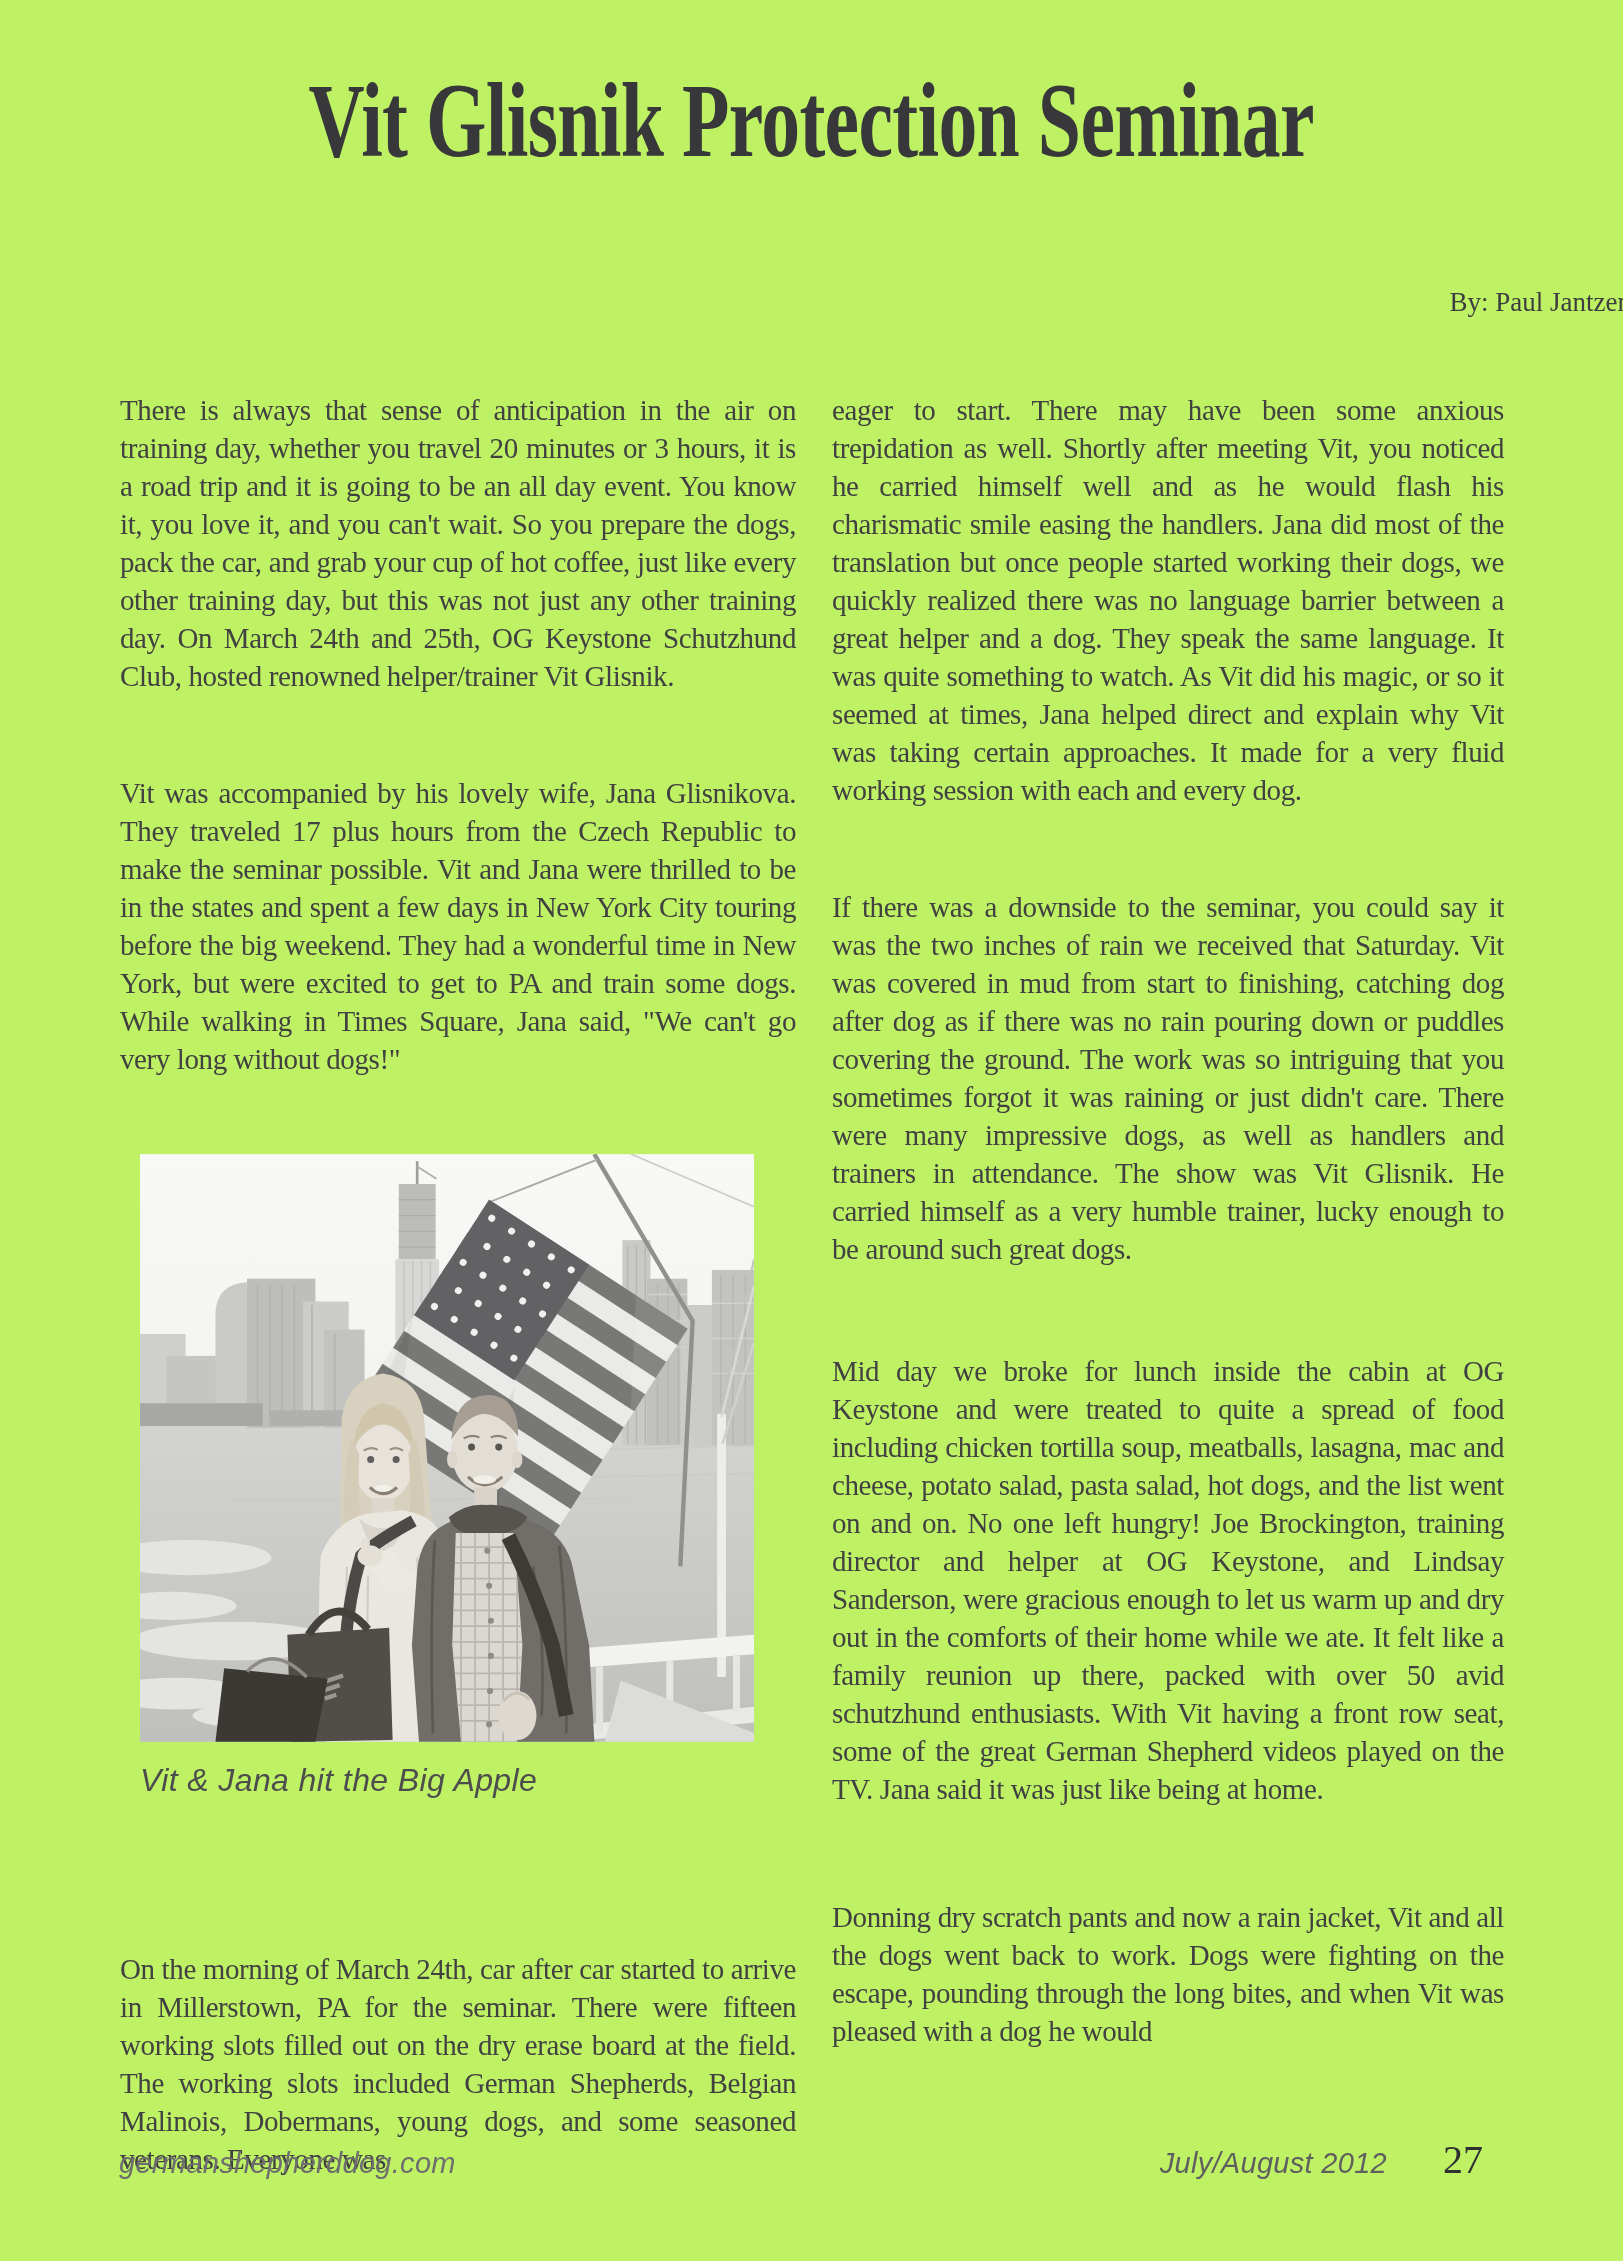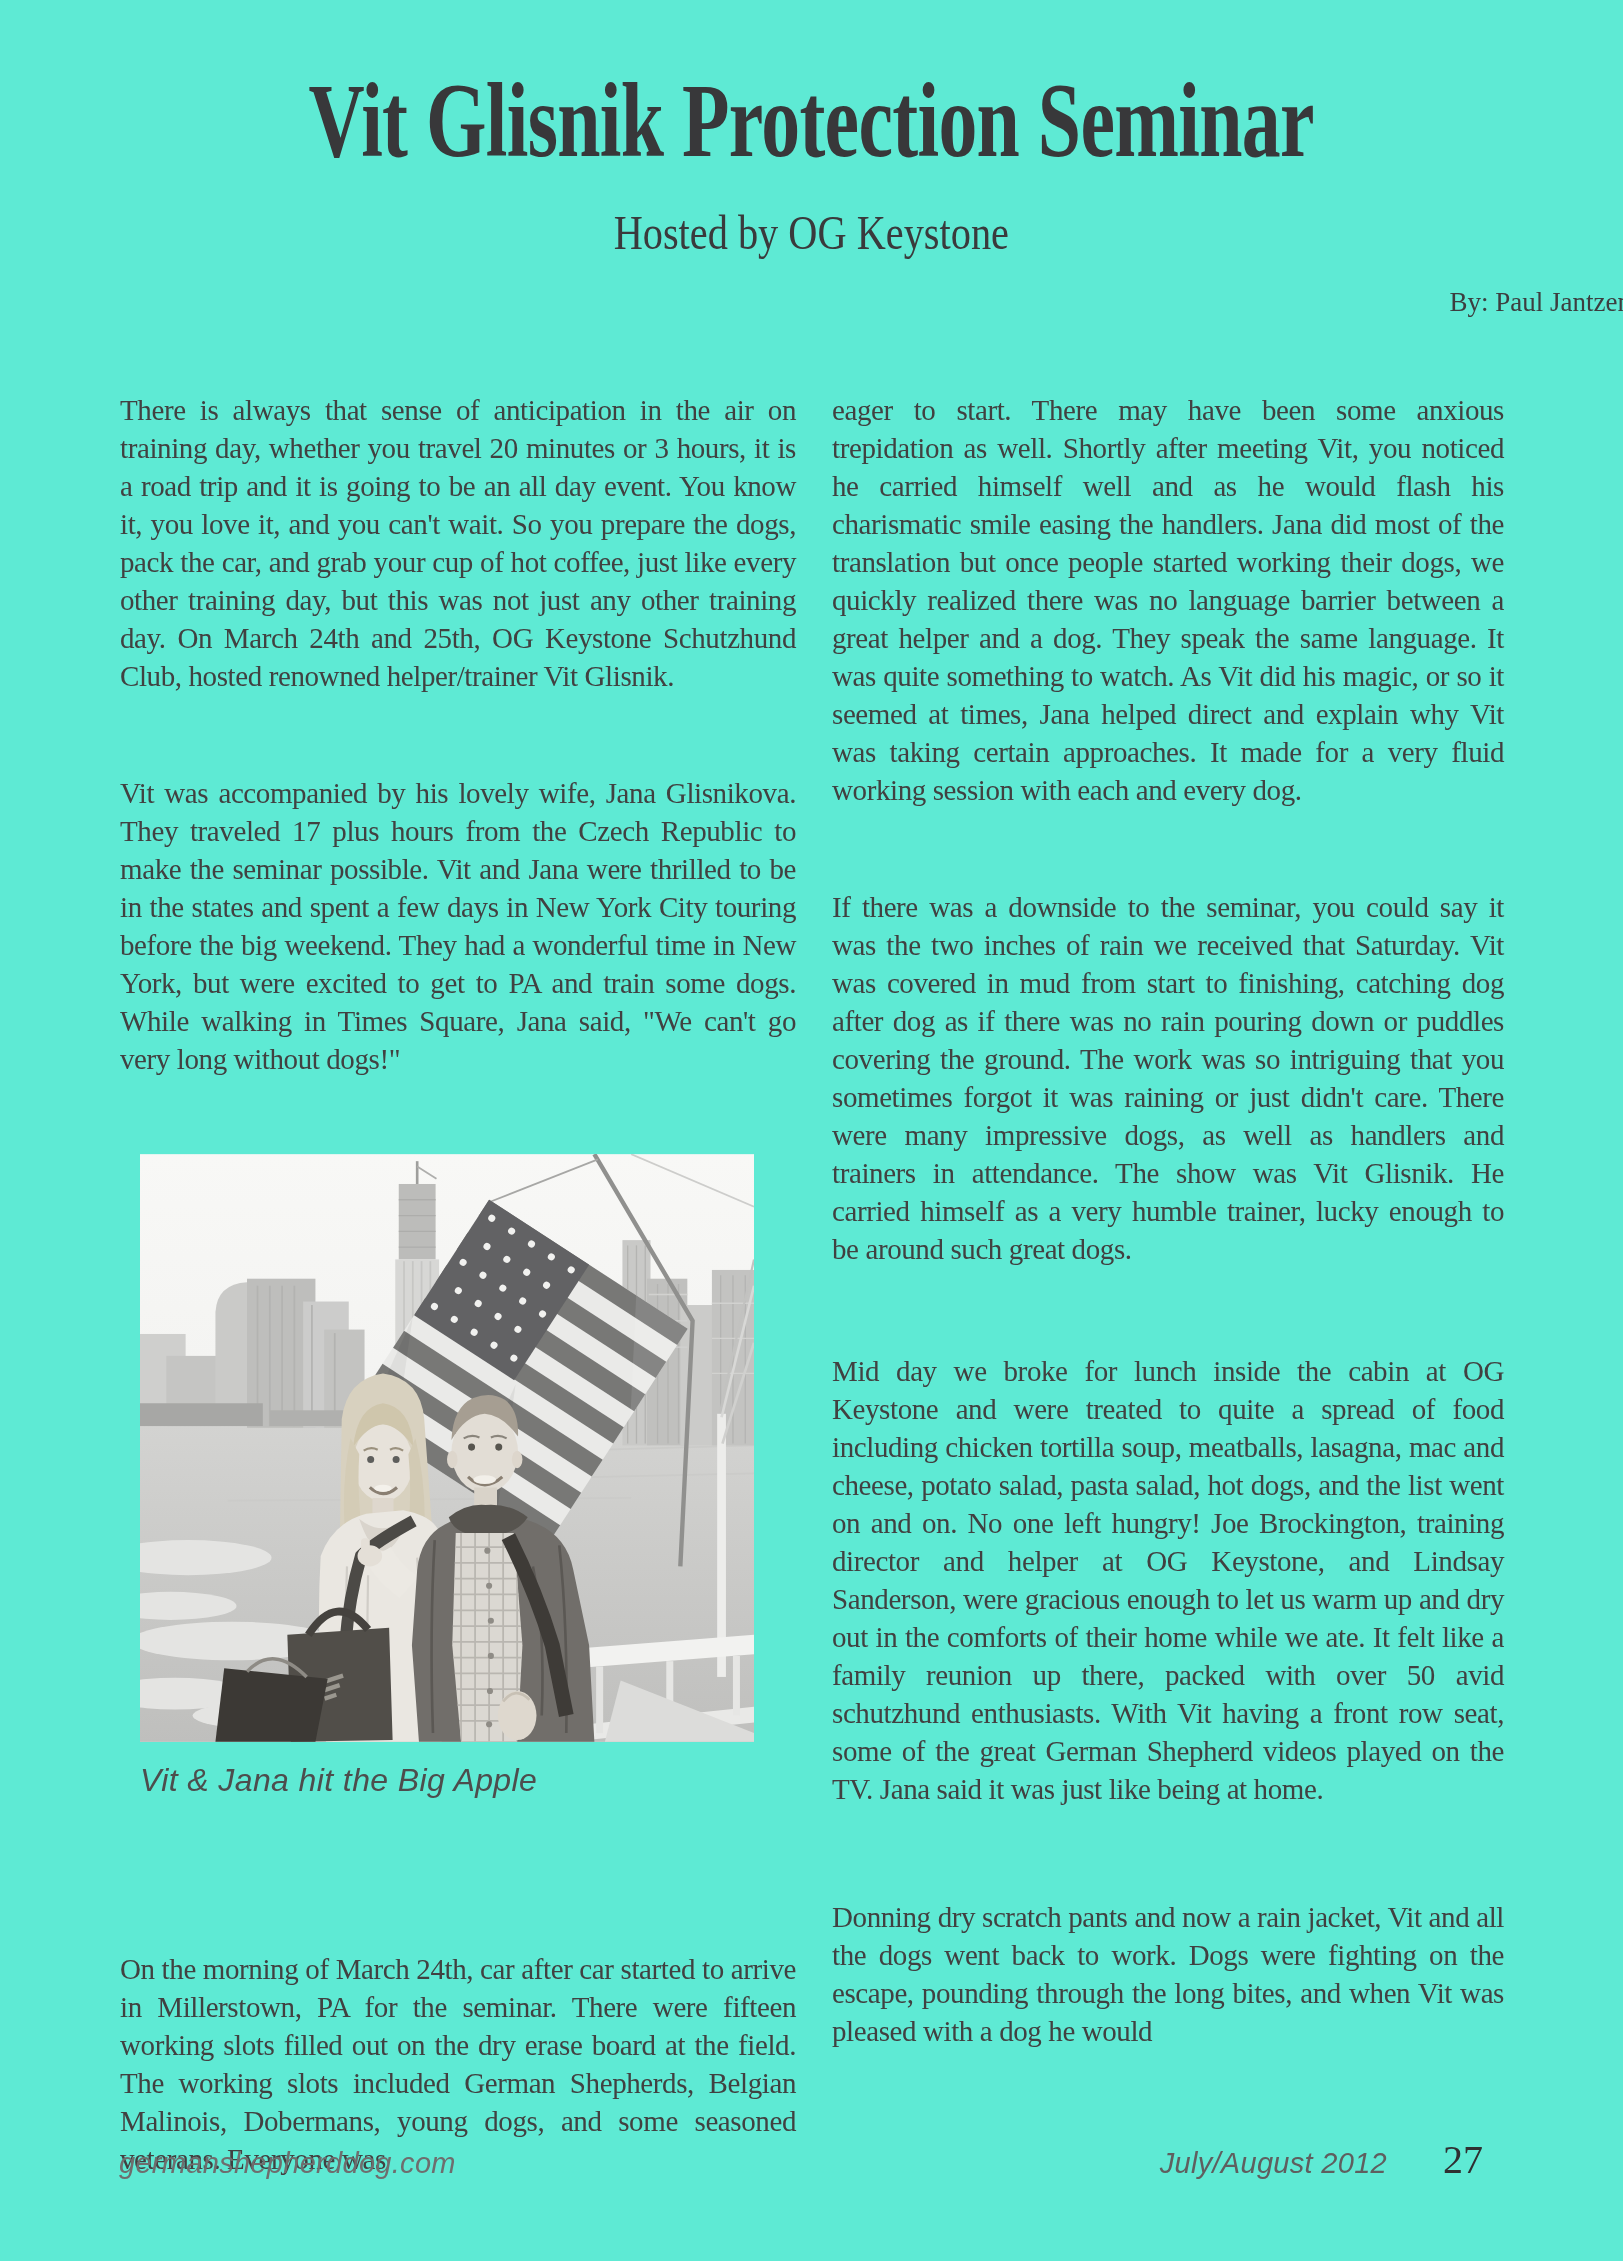--- a/index.html
+++ b/index.html
@@ -1,20 +1,20 @@
 <!DOCTYPE html>
 <html style="font-size:14px"><head>
 <meta charset="utf-8">
 <style>
   html, body { margin: 0; padding: 0; background: #ffffff; }
   .page {
     position: relative;
     width: 1623px;
     height: 2261px;
-    background: #5eead4;
+    background: #bef264;
     overflow: hidden;
     font-family: "Liberation Serif", serif;
   }
   
   .title-wrap {
     position: absolute;
     top: 68px; left: 0; width: 100%;
     text-align: center;
     line-height: 1;
   }
@@ -121,23 +121,20 @@
     color: #303032;
   }
 </style>
 </head>
 <body>
 
 <div class="page">
 
   <div class="title-wrap">
     <span class="title-text">Vit Glisnik Protection Seminar</span>
-  </div>
-  <div class="subtitle-wrap">
-    <span class="subtitle-text">Hosted by OG Keystone</span>
   </div>
   <div class="byline-block">
     <div>By: Paul Jantzen</div>
   </div>
 
   <p class="body-p col-left" id="lp1">There is always that sense of anticipation in the air on training day, whether you travel 20 minutes or 3 hours, it is a road trip and it is going to be an all day event. You know it, you love it, and you can't wait.  So you prepare the dogs, pack the car, and grab your cup of hot coffee, just like every other training day, but this was not just any other training day. On March 24th and 25th, OG Keystone Schutzhund Club, hosted renowned helper/trainer Vit Glisnik.</p>
   <p class="body-p col-left" id="lp2">Vit was accompanied by his lovely wife, Jana Glisnikova. They traveled 17 plus hours from the Czech Republic to make the seminar possible. Vit and Jana were thrilled to be in the states and spent a few days in New York City touring before the big weekend. They had a wonderful time in New York, but were excited to get to PA and train some dogs. While walking in Times Square, Jana said, "We can't go very long without dogs!"</p>
 
   <figure class="photo-figure">
     <svg viewBox="0 0 700 670" xmlns="http://www.w3.org/2000/svg">

